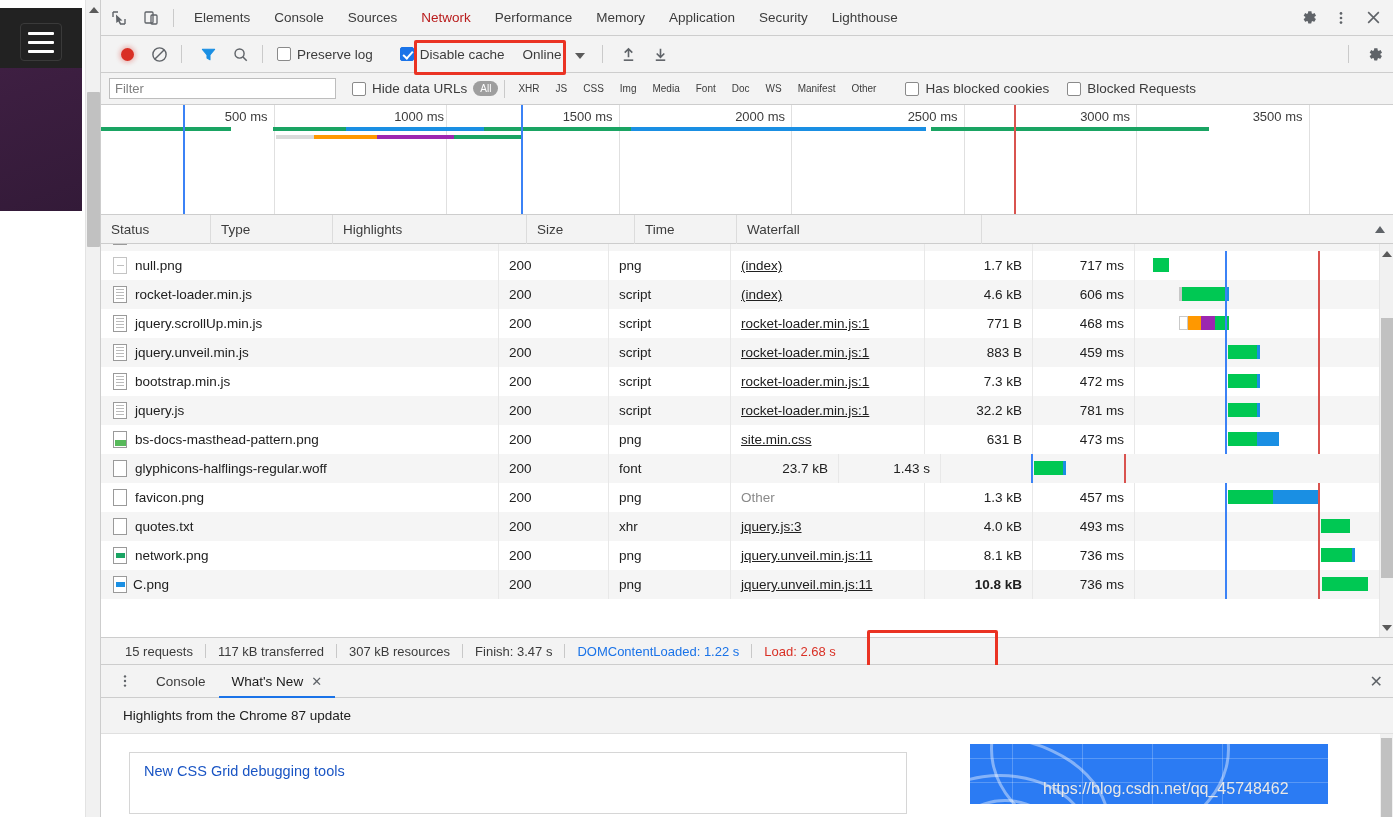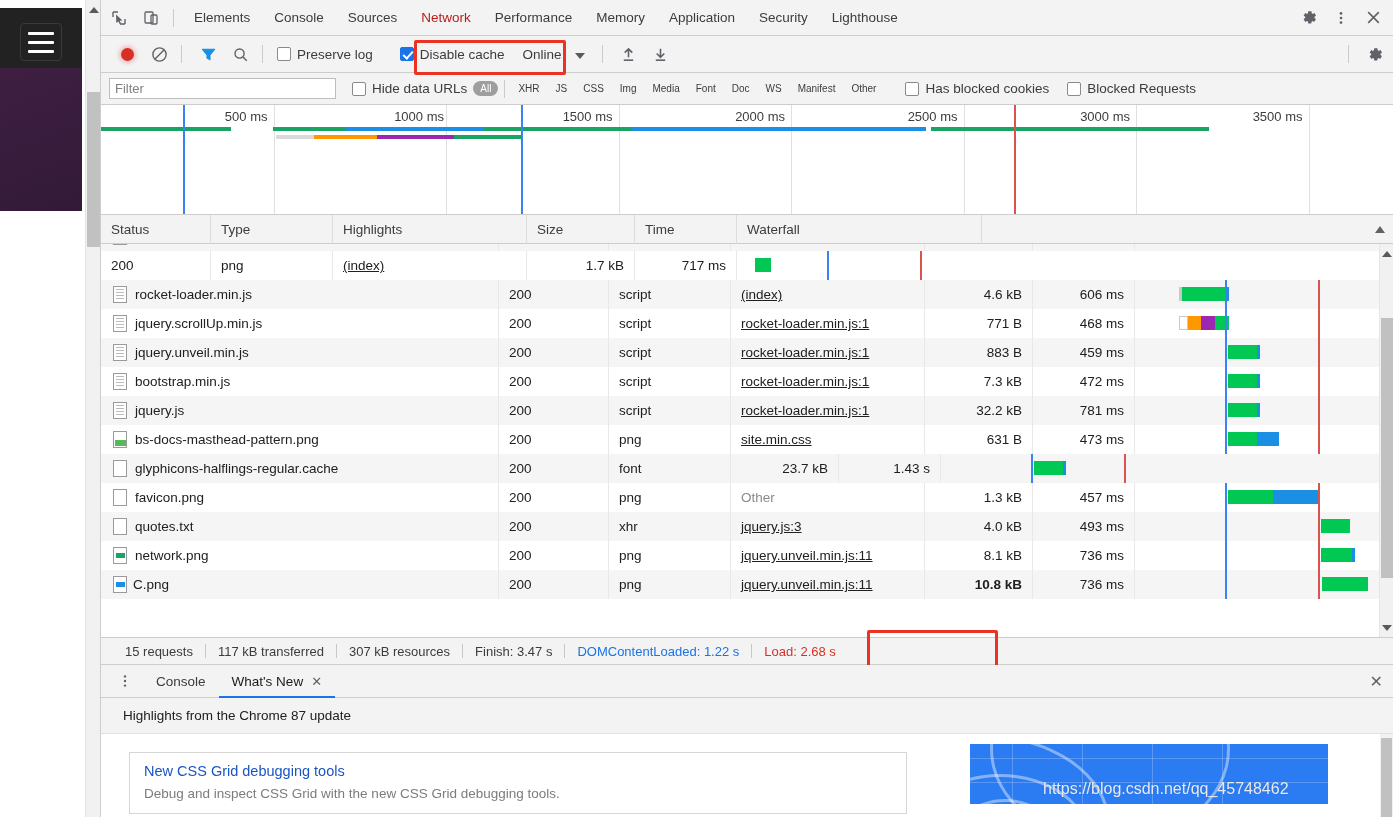--- a/index.html
+++ b/index.html
@@ -449,20 +449,24 @@
             <div class="cell" style="width:110px;">200</div>
             <div class="cell" style="width:122px;">stylesheet</div>
             <div class="cell" style="width:194px;"></div>
             <div class="cell right" style="width:108px;">4.6 kB</div>
             <div class="cell right" style="width:102px;">606 ms</div>
             <div class="wf"></div>
           </div>
         </div>
         <div id="rows-host" style="position:absolute;left:0;right:0;top:7px;">
             <div class="trow even">
+              <div class="cell name" style="width: 398px;">
+                <span class="fileicon fi-null"></span>
+                <span>null.png</span>
+              </div>
               <div class="cell" style="width: 110px;">200</div>
               <div class="cell" style="width: 122px;">png</div>
               <div class="cell" style="width: 194px;">
                 <span class="link">(index)</span>
               </div>
               <div class="cell right" style="width: 108px;">1.7 kB</div>
               <div class="cell right" style="width: 102px;">717 ms</div>
               <div class="wf">
                 <div class="wf-bar" style="left: 18px; width: 16px; background: rgb(0, 200, 83);"></div>
                 <div class="wf-line" style="left: 90px; background: rgb(59, 130, 246);"></div>
@@ -582,21 +586,21 @@
               <div class="wf">
                 <div class="wf-bar" style="left: 93px; width: 29px; background: rgb(0, 200, 83);"></div>
                 <div class="wf-bar" style="left: 122px; width: 22px; background: rgb(26, 143, 227);"></div>
                 <div class="wf-line" style="left: 90px; background: rgb(59, 130, 246);"></div>
                 <div class="wf-line" style="left: 183px; background: rgb(217, 83, 79);"></div>
               </div>
             </div>
             <div class="trow odd">
               <div class="cell name" style="width: 398px;">
                 <span class="fileicon fi-plain"></span>
-                <span>glyphicons-halflings-regular.cache</span>
+                <span>glyphicons-halflings-regular.woff</span>
               </div>
               <div class="cell" style="width: 110px;">200</div>
               <div class="cell" style="width: 122px;">font</div>
               <div class="cell right" style="width: 108px;">23.7 kB</div>
               <div class="cell right" style="width: 102px;">1.43 s</div>
               <div class="wf">
                 <div class="wf-bar" style="left: 93px; width: 29px; background: rgb(0, 200, 83);"></div>
                 <div class="wf-bar" style="left: 122px; width: 3px; background: rgb(26, 143, 227);"></div>
                 <div class="wf-line" style="left: 90px; background: rgb(59, 130, 246);"></div>
                 <div class="wf-line" style="left: 183px; background: rgb(217, 83, 79);"></div>
@@ -723,21 +727,20 @@
             </div>
           </div>
         <div style="margin-left:auto;padding-right:10px;">
           <span class="dclose" style="font-size:16px;color:#5f6368;">✕</span>
         </div>
       </div>
       <div class="wn-head">Highlights from the Chrome 87 update</div>
       <div class="wn-body">
         <div class="wn-card">
           <div class="wn-title">New CSS Grid debugging tools</div>
-          <div class="wn-desc">Debug and inspect CSS Grid with the new CSS Grid debugging tools.</div>
         </div>
         <div class="wn-img">
           <div class="arc" style="left:-120px; top:-10px; width:260px; height:180px;"></div>
           <div class="arc" style="left:-60px; top:30px; width:180px; height:130px;"></div>
           <div class="arc" style="left:-20px; top:55px; width:110px; height:90px;"></div>
           <div class="arc" style="left:20px; top:-90px; width:240px; height:190px;"></div>
           <div class="ln" style="left:0; top:14px; width:358px; height:1px;"></div>
           <div class="ln" style="left:0; top:38px; width:358px; height:1px;"></div>
           <div class="ln" style="left:42px; top:0; width:1px; height:60px;"></div>
           <div class="ln" style="left:112px; top:0; width:1px; height:60px;"></div>

